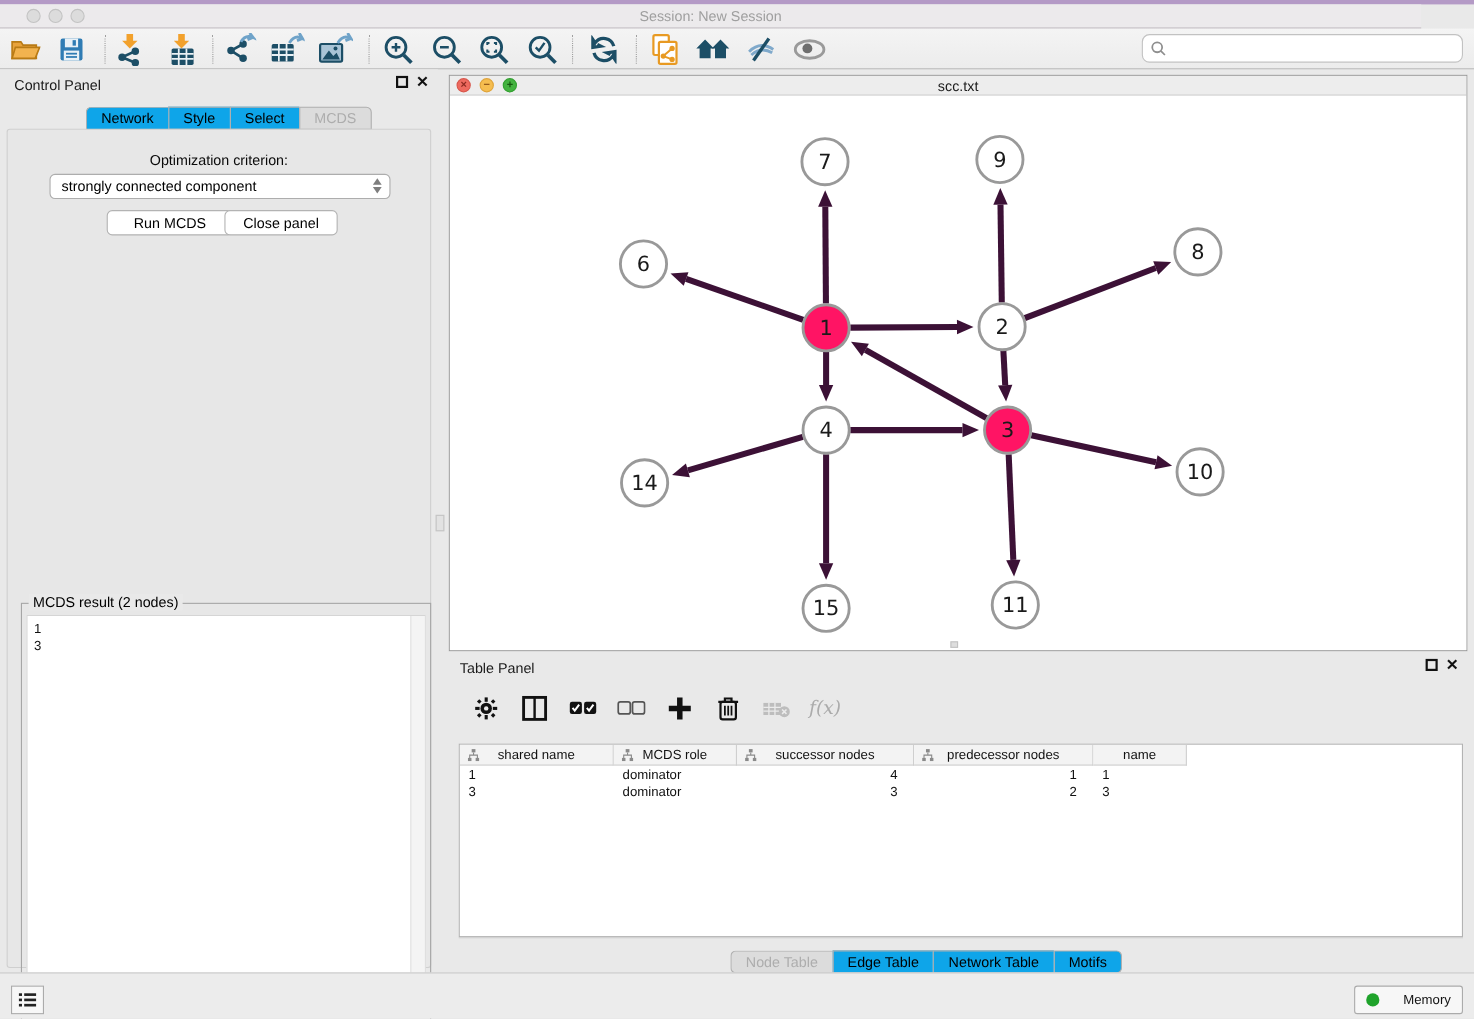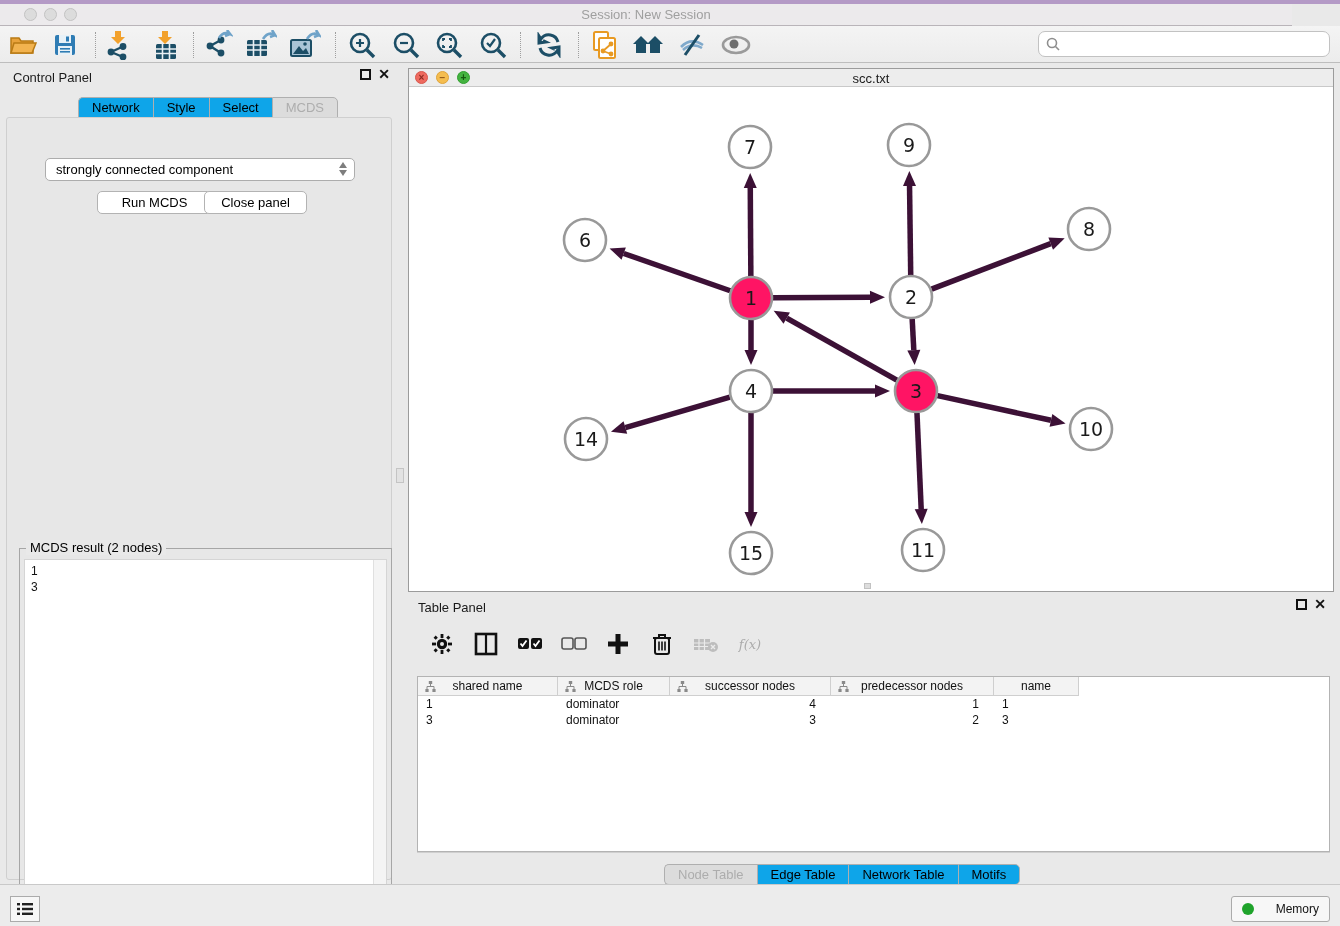--- a/index.html
+++ b/index.html
@@ -73,21 +73,21 @@
   #tp-tabs { left:256px; top:268px; }
   #tp-tabs .tab { border-radius:0; }
   #tp-tabs .tab:first-child { border-radius:5px 0 0 5px; }
   #tp-tabs .tab:last-child { border-radius:0 5px 5px 0; }
 
   
   #status-bar { position:absolute; left:0; top:884px; width:1340px; height:42px; background:#ECECEC; border-top:1px solid #C9C9C9; }
   #list-btn { position:absolute; left:10px; top:11px; width:30px; height:26px; background:#F7F7F7; border:1px solid #ABABAB; display:flex; align-items:center; justify-content:center; }
   #memory-btn { position:absolute; right:10px; top:11px; height:26px; background:#F7F7F7; border:1px solid #ABABAB; border-radius:3px; display:flex; align-items:center; gap:22px; padding:0 10px; font-size:12px; color:#111; }
   #memory-dot { width:12px; height:12px; border-radius:50%; background:#1FA32B; }
-  .fx { font-family:"DejaVu Serif", serif; font-style:italic; font-size:13px; color:#ABABAB; }
+  .fx { font-family:"DejaVu Serif", serif; font-style:italic; font-size:17px; color:#ABABAB; }
 </style>
 </head>
 <body>
 
 <div id="titlebar-strip"></div>
 <div id="titlebar">
   <div class="traffic-inactive" style="left:24px"></div>
   <div class="traffic-inactive" style="left:44px"></div>
   <div class="traffic-inactive" style="left:64px"></div>
   <div id="win-title">Session: New Session</div>
@@ -234,20 +234,21 @@
     <span class="close-glyph">✕</span>
   </div>
   <div class="tabbar" id="cp-tabs">
       <div class="tab">Network</div>
       <div class="tab">Style</div>
       <div class="tab">Select</div>
       <div class="tab selected">MCDS</div>
     </div>
 
   <div id="cp-content">
+    <div id="opt-label">Optimization criterion:</div>
     <div id="criterion-select">
       <span>strongly connected component</span>
       <span class="stepper">
           <span class="tri-up"></span>
           <span class="tri-down"></span>
         </span>
     </div>
     <button class="push-btn" id="run-btn">Run MCDS</button>
     <button class="push-btn" id="close-btn">Close panel</button>
 

